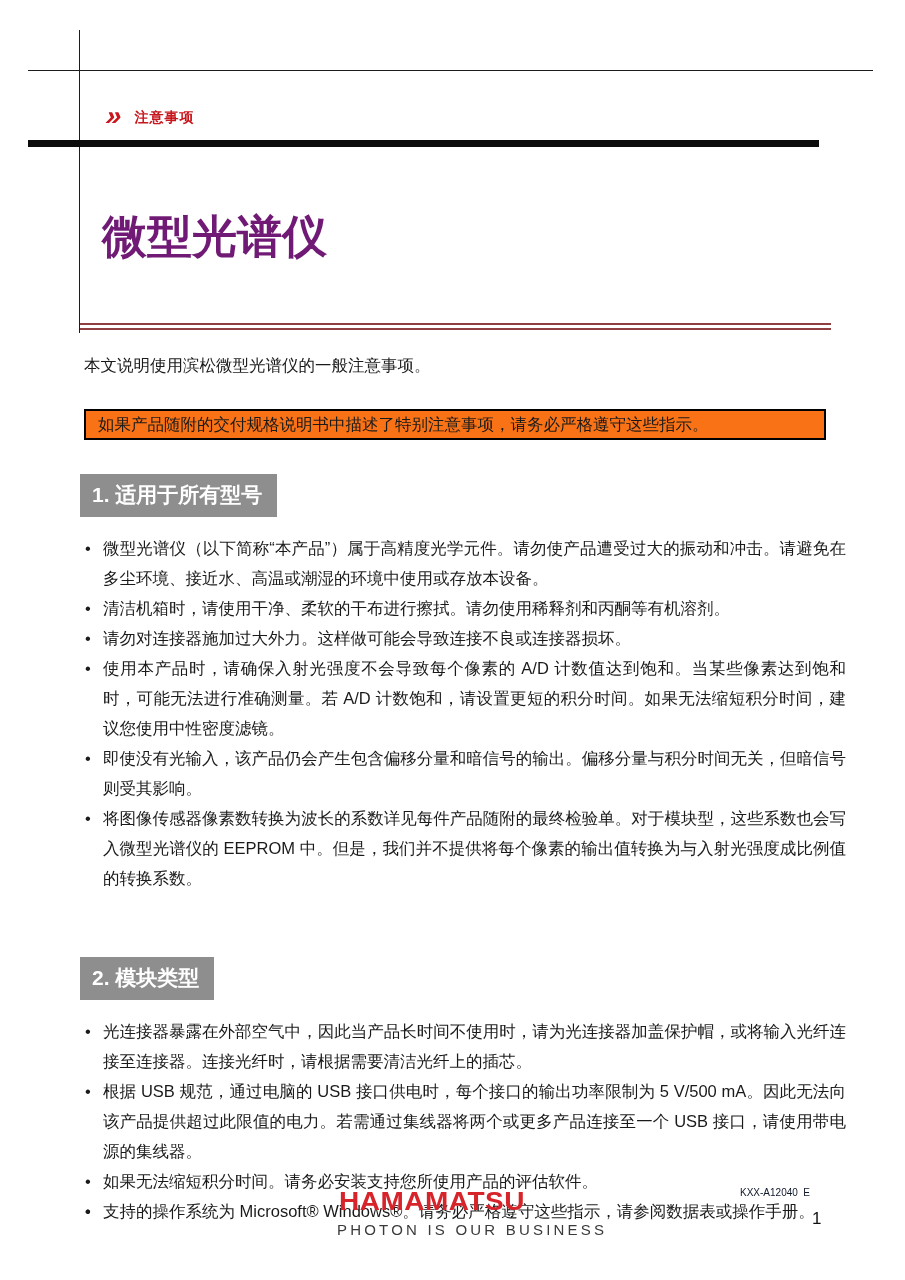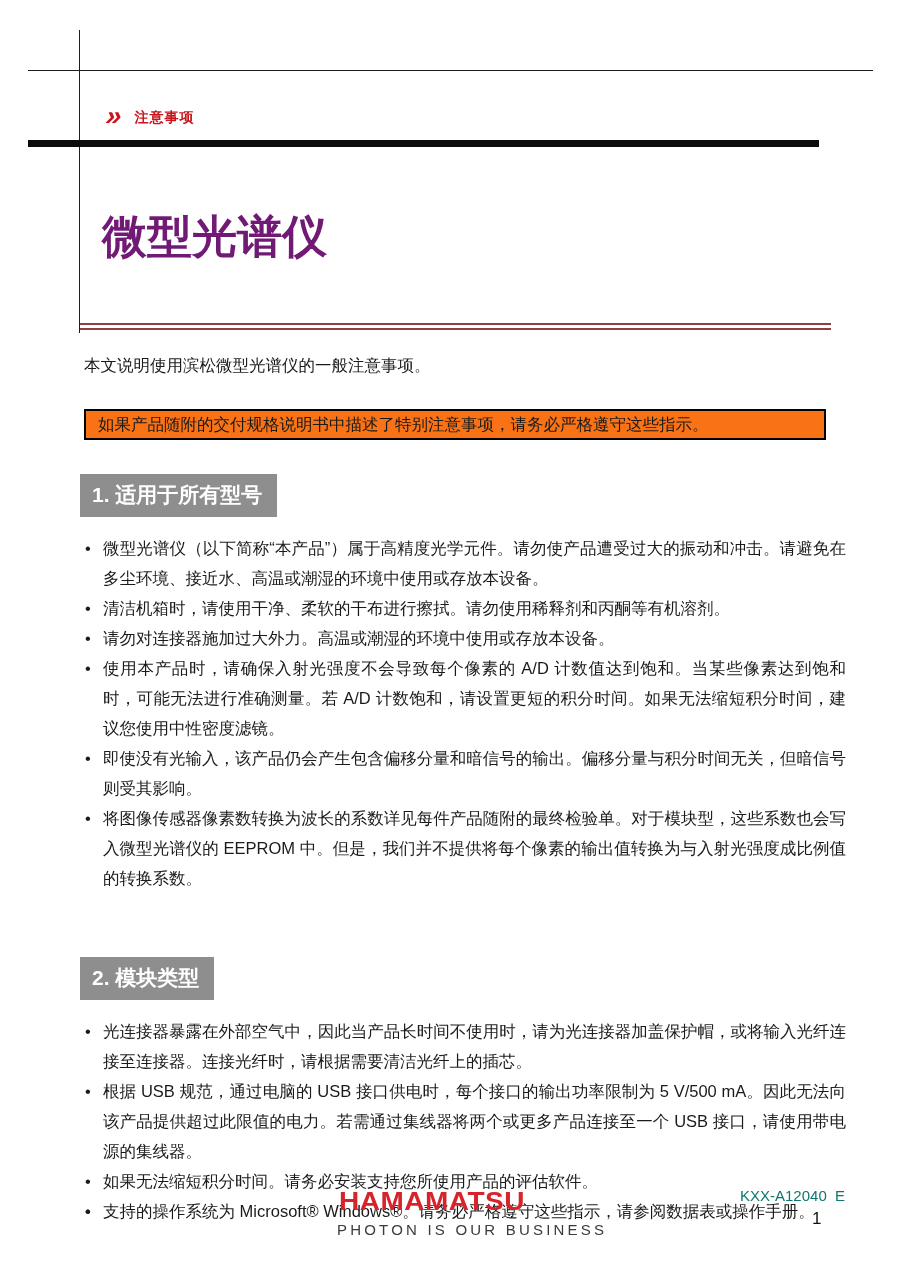--- a/index.html
+++ b/index.html
@@ -27,21 +27,21 @@
   #sections section:nth-of-type(2) { top:957px; }
   .section-heading { display:inline-block; background:var(--heading_gray,#8e8e8e); color:#fff;
                      font-size:21px; font-weight:bold; padding:7px 15px 8px 12px; }
   .bullets { list-style:none; margin:16px 0 0 0; padding:0; }
   .bullets li { position:relative; padding-left:23px; font-size:16.5px; line-height:30px; text-align:justify; }
   .marker  { position:absolute; left:5px; top:0; }
   
   .logo      { position:absolute; left:337px; top:1188px; width:190px; text-align:center; }
   .logo-text { font-size:28px; font-weight:900; color:var(--logo_red,#d7232a); letter-spacing:0.5px; line-height:1; transform:scaleY(0.92); }
   .tagline   { margin-top:5px; font-size:15px; font-weight:normal; letter-spacing:3.2px; color:#3a3a3a; white-space:nowrap; }
-  .doc-number { position:absolute; left:740px; top:1187px; font-size:15px; color:#0f766e; white-space:pre; }
+  .doc-number { position:absolute; left:740px; top:1187px; font-size:10px; color:#0f172a; white-space:pre; }
   .page-number{ position:absolute; left:812px; top:1209px; font-size:17px; color:#111; }
 </style>
 </head>
 <body>
 
 <div class="page">
 
   <div class="top-rule"></div>
   <div class="left-rule"></div>
 
@@ -61,21 +61,21 @@
   <div class="note-box">
     <span>如果产品随附的交付规格说明书中描述了特别注意事项，请务必严格遵守这些指示。</span>
   </div>
 
   <div id="sections">
   <section>
     <div class="section-heading">1. 适用于所有型号</div>
     <ul class="bullets">
           <li><span class="marker">•</span><span>微型光谱仪（以下简称“本产品”）属于高精度光学元件。请勿使产品遭受过大的振动和冲击。请避免在多尘环境、接近水、高温或潮湿的环境中使用或存放本设备。</span></li>
           <li><span class="marker">•</span><span>清洁机箱时，请使用干净、柔软的干布进行擦拭。请勿使用稀释剂和丙酮等有机溶剂。</span></li>
-          <li><span class="marker">•</span><span>请勿对连接器施加过大外力。高温或潮湿的环境中使用或存放本设备。</span></li>
+          <li><span class="marker">•</span><span>请勿对连接器施加过大外力。这样做可能会导致连接不良或连接器损坏。</span></li>
           <li><span class="marker">•</span><span>使用本产品时，请确保入射光强度不会导致每个像素的 A/D 计数值达到饱和。当某些像素达到饱和时，可能无法进行准确测量。若 A/D 计数饱和，请设置更短的积分时间。如果无法缩短积分时间，建议您使用中性密度滤镜。</span></li>
           <li><span class="marker">•</span><span>即使没有光输入，该产品仍会产生包含偏移分量和暗信号的输出。偏移分量与积分时间无关，但暗信号则受其影响。</span></li>
           <li><span class="marker">•</span><span>将图像传感器像素数转换为波长的系数详见每件产品随附的最终检验单。对于模块型，这些系数也会写入微型光谱仪的 EEPROM 中。但是，我们并不提供将每个像素的输出值转换为与入射光强度成比例值的转换系数。</span></li>
         </ul>
   </section>
 
   <section>
     <div class="section-heading">2. 模块类型</div>
     <ul class="bullets">
           <li><span class="marker">•</span><span>光连接器暴露在外部空气中，因此当产品长时间不使用时，请为光连接器加盖保护帽，或将输入光纤连接至连接器。连接光纤时，请根据需要清洁光纤上的插芯。</span></li>

